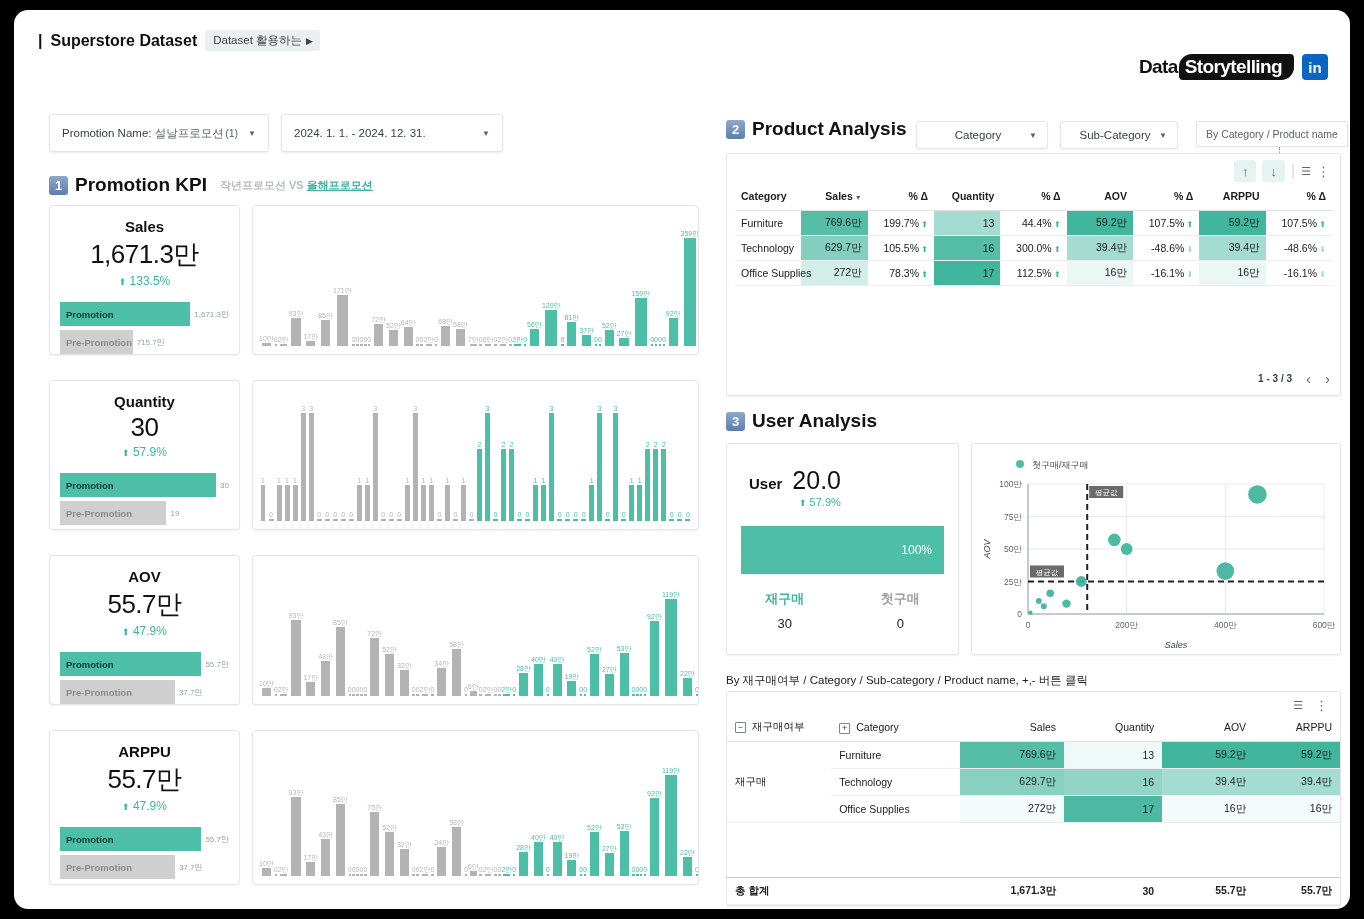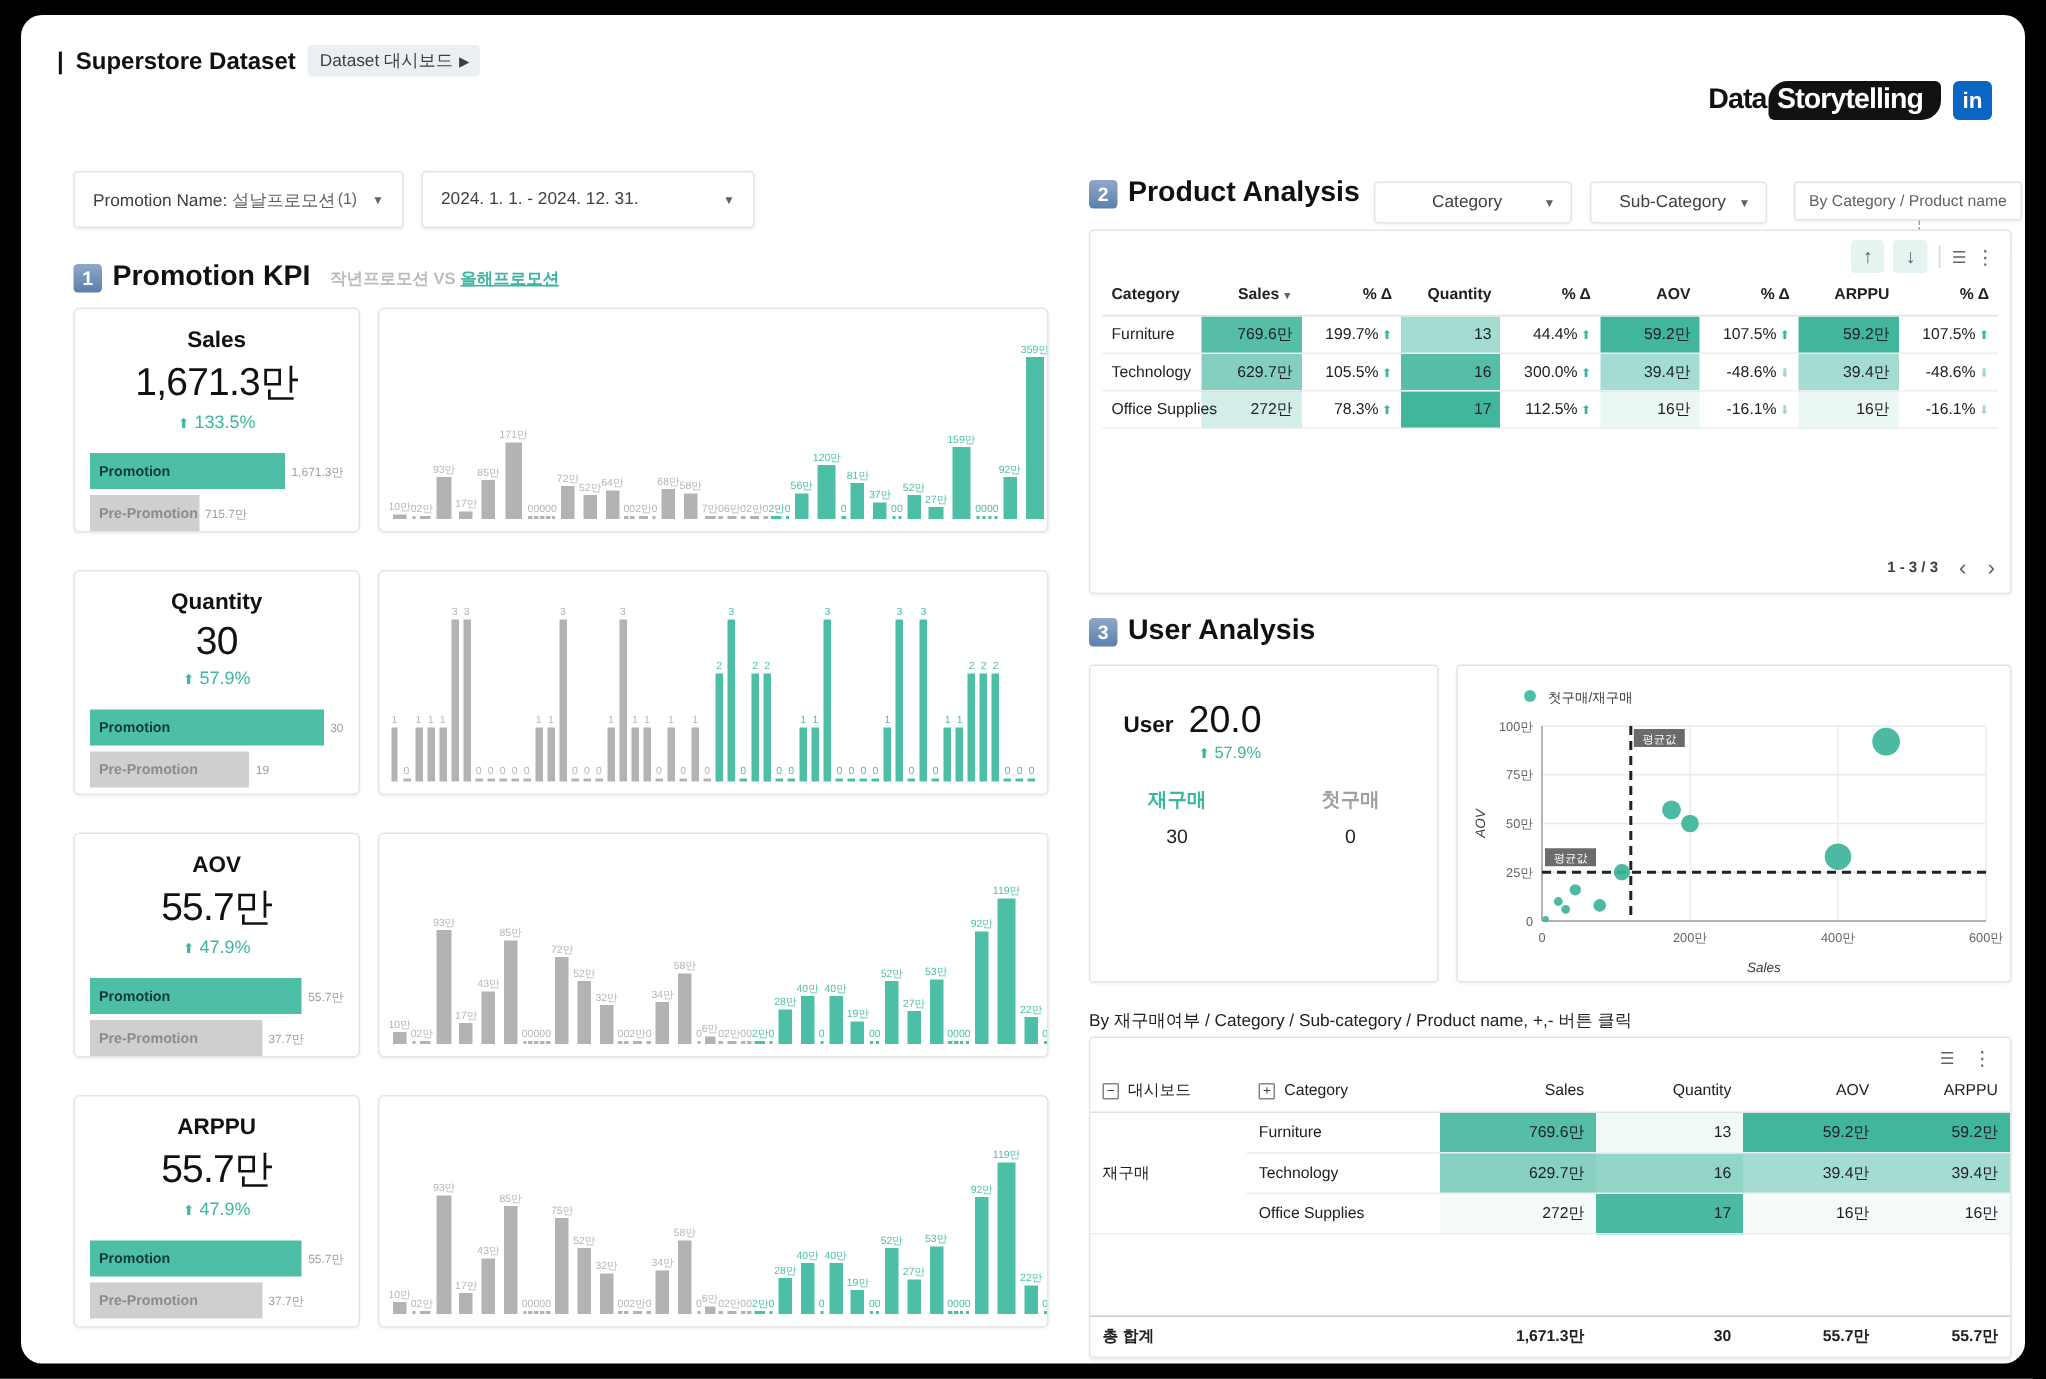--- a/index.html
+++ b/index.html
@@ -167,21 +167,21 @@
 </head>
 <body>
 
 <div id="page">
 
   <div class="header">
     <div class="title-row">
       <span class="sub-title">|</span>
       <span class="sub-title">Superstore Dataset</span>
       <span class="dataset-btn">
-        <span>Dataset 대시보드</span>
+        <span>Dataset 활용하는</span>
         <span class="tri">▶</span>
       </span>
     </div>
   </div>
 
   <div class="brand">
     <div class="brand-logo">
       <span class="brand-data">Data</span>
       <span class="brand-story">Storytelling</span>
     </div>
@@ -1186,20 +1186,23 @@
 
     <div class="data-card" style="position:absolute;left:0;top:433px;width:233px;height:212px;">
       <div style="display:flex;align-items:baseline;gap:10px;margin:22px 0 0 22px;">
         <span style="font-size:15px;font-weight:bold;color:#111;">User</span>
         <span style="font-size:25px;color:#111;">20.0</span>
       </div>
       <div style="font-size:11px;color:#3cb6a0;margin:1px 0 0 72px;">
         <span class="arr" style="font-size:9px;">⬆</span>
         <span>57.9%</span>
       </div>
+      <div style="margin:18px 14px 0 14px;height:48px;background:#4cbfa6;display:flex;align-items:center;justify-content:flex-end;padding-right:12px;">
+        <span style="color:#fff;font-size:12px;">100%</span>
+      </div>
       <div style="display:flex;margin-top:16px;">
         <div style="flex:1;text-align:center;">
           <div style="font-size:13px;font-weight:bold;color:#3cb6a0;">재구매</div>
           <div style="font-size:13px;color:#202124;margin-top:8px;">30</div>
         </div>
         <div style="flex:1;text-align:center;">
           <div style="font-size:13px;font-weight:bold;color:#9aa0a6;">첫구매</div>
           <div style="font-size:13px;color:#202124;margin-top:8px;">0</div>
         </div>
       </div>
@@ -1253,21 +1256,21 @@
     <div style="position:absolute;left:0;top:663px;font-size:11.5px;color:#202124;">By 재구매여부 / Category / Sub-category / Product name, +,- 버튼 클릭</div>
 
     <div class="data-card" style="position:absolute;left:0;top:681px;width:615px;height:215px;">
       <div style="display:flex;align-items:center;justify-content:flex-end;gap:12px;padding:6px 12px 0 0;">
         <span class="icon-btn" style="font-size:11px;">☰</span>
         <span class="icon-btn">⋮</span>
       </div>
       <table class="pivot" id="pivot-table">
         <thead>
             <tr id="pv-head">
-              <th class="left" style="width: 17%;"><span class="pm-box">−</span><span>대시보드</span></th>
+              <th class="left" style="width: 17%;"><span class="pm-box">−</span><span>재구매여부</span></th>
               <th class="left" style="width: 21%;"><span class="pm-box">+</span><span>Category</span></th>
               <th style="width: 17%;">Sales</th>
               <th style="width: 16%;">Quantity</th>
               <th style="width: 15%;">AOV</th>
               <th style="width: 14%;">ARPPU</th>
             </tr>
           </thead>
         <tbody id="pv-body">
             <tr>
               <td class="left" rowspan="3">재구매</td>

